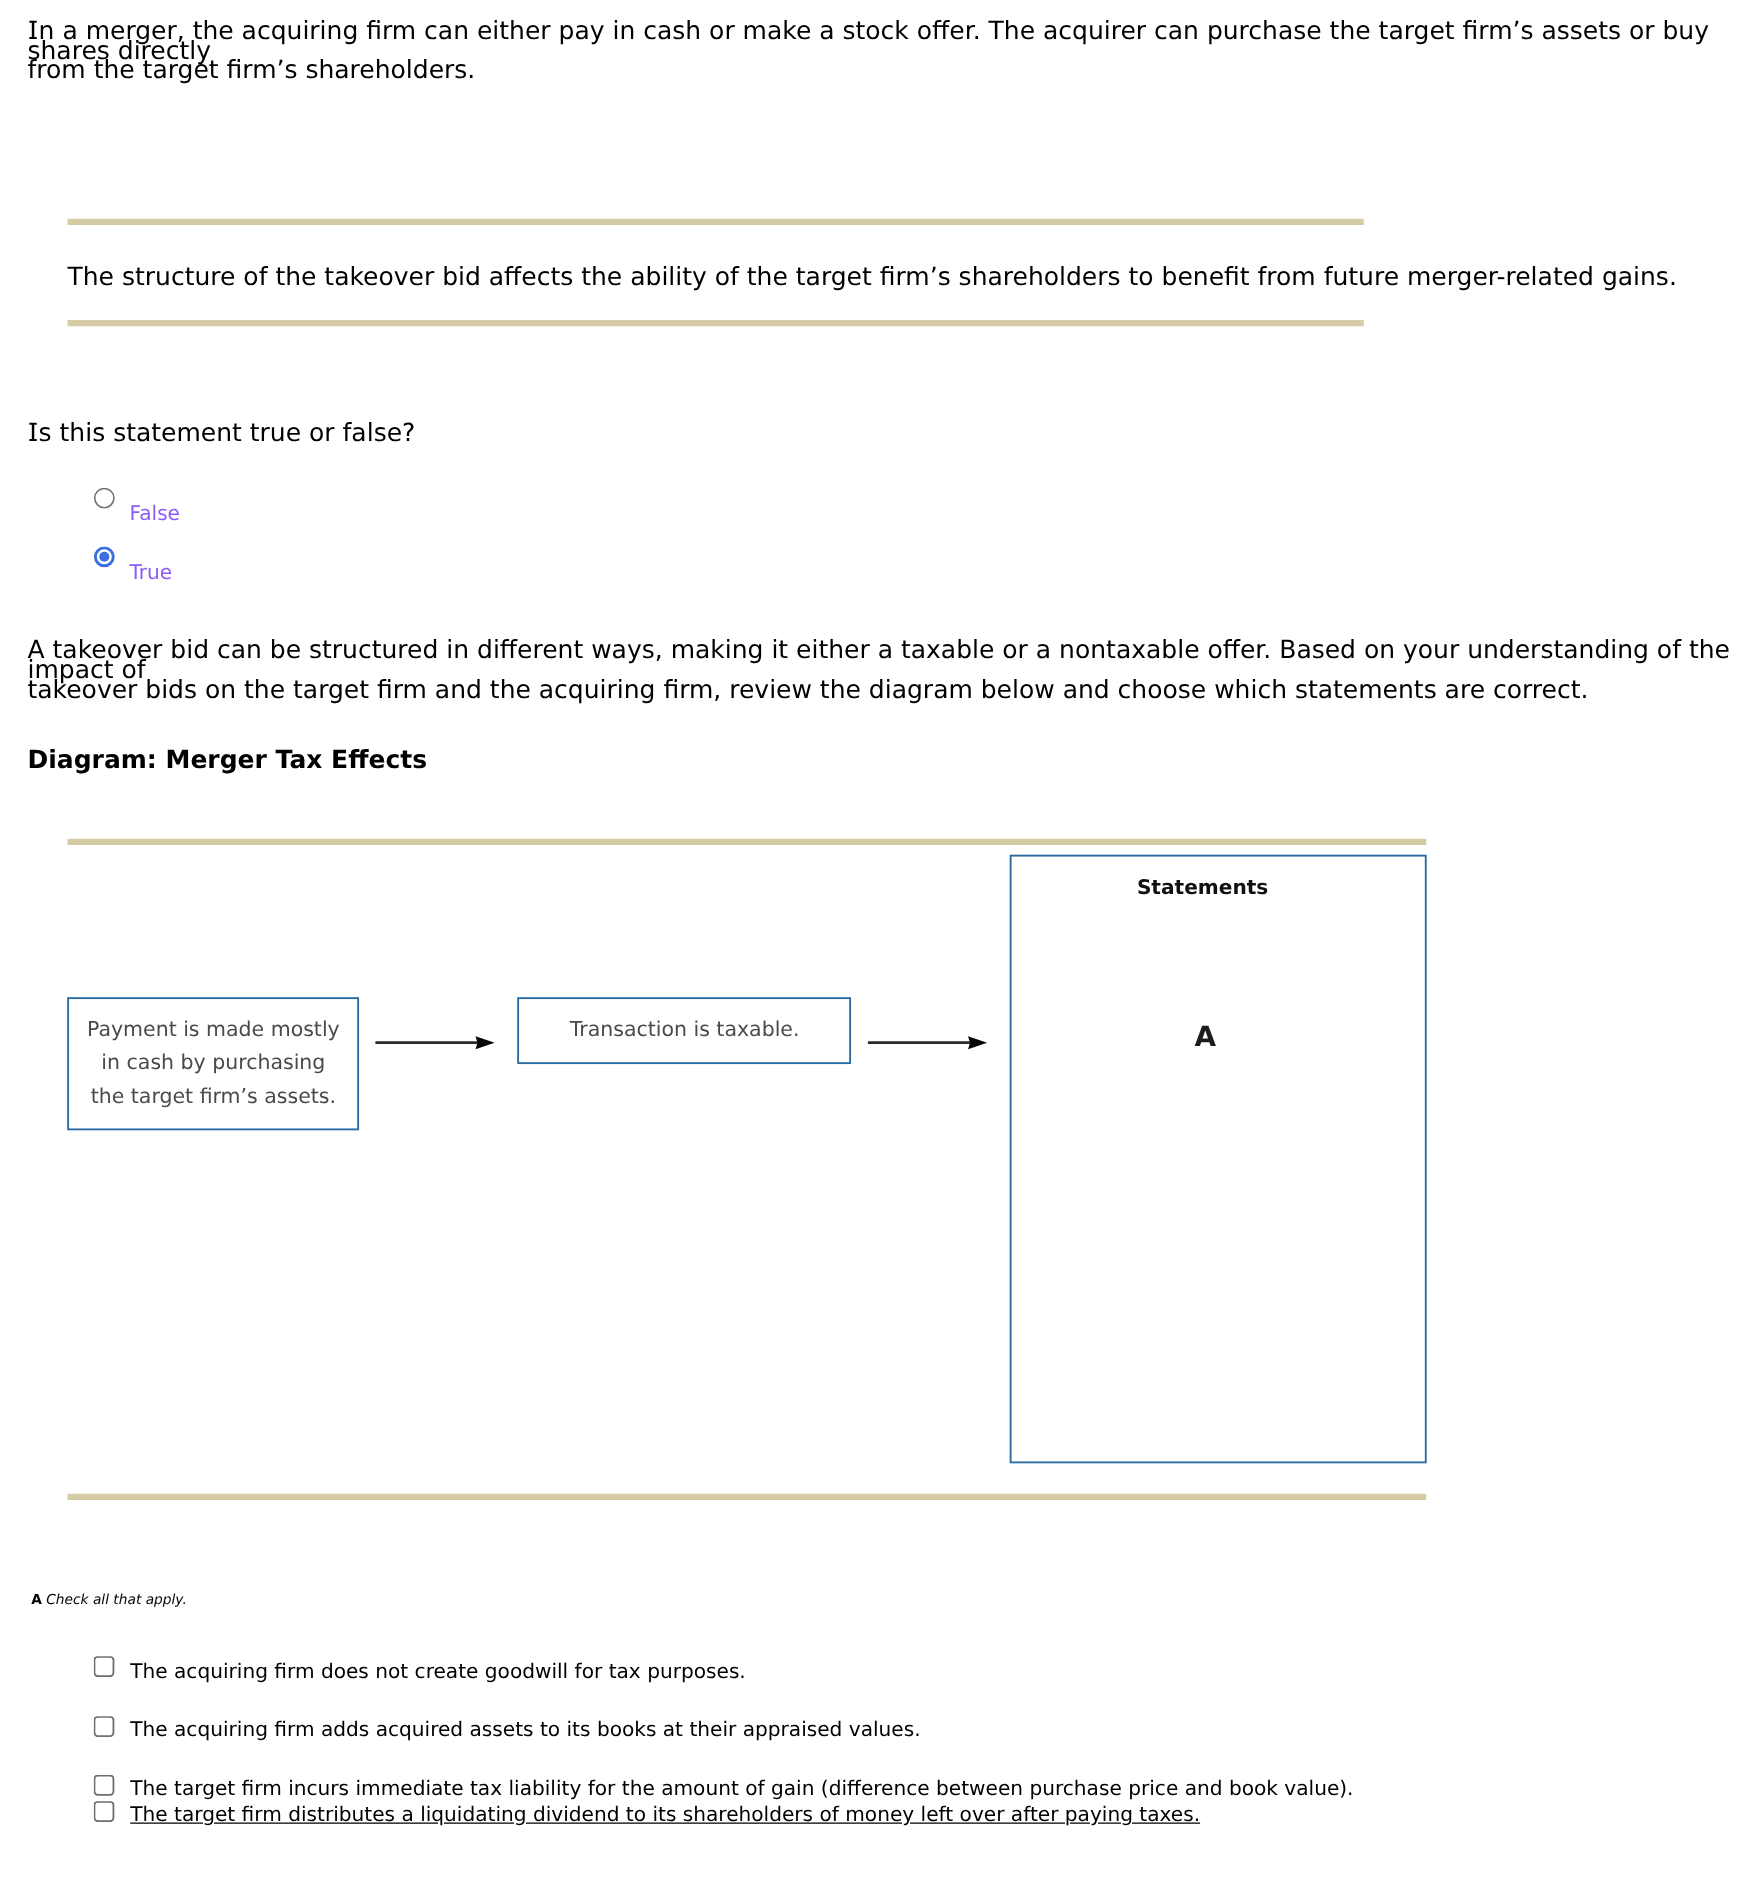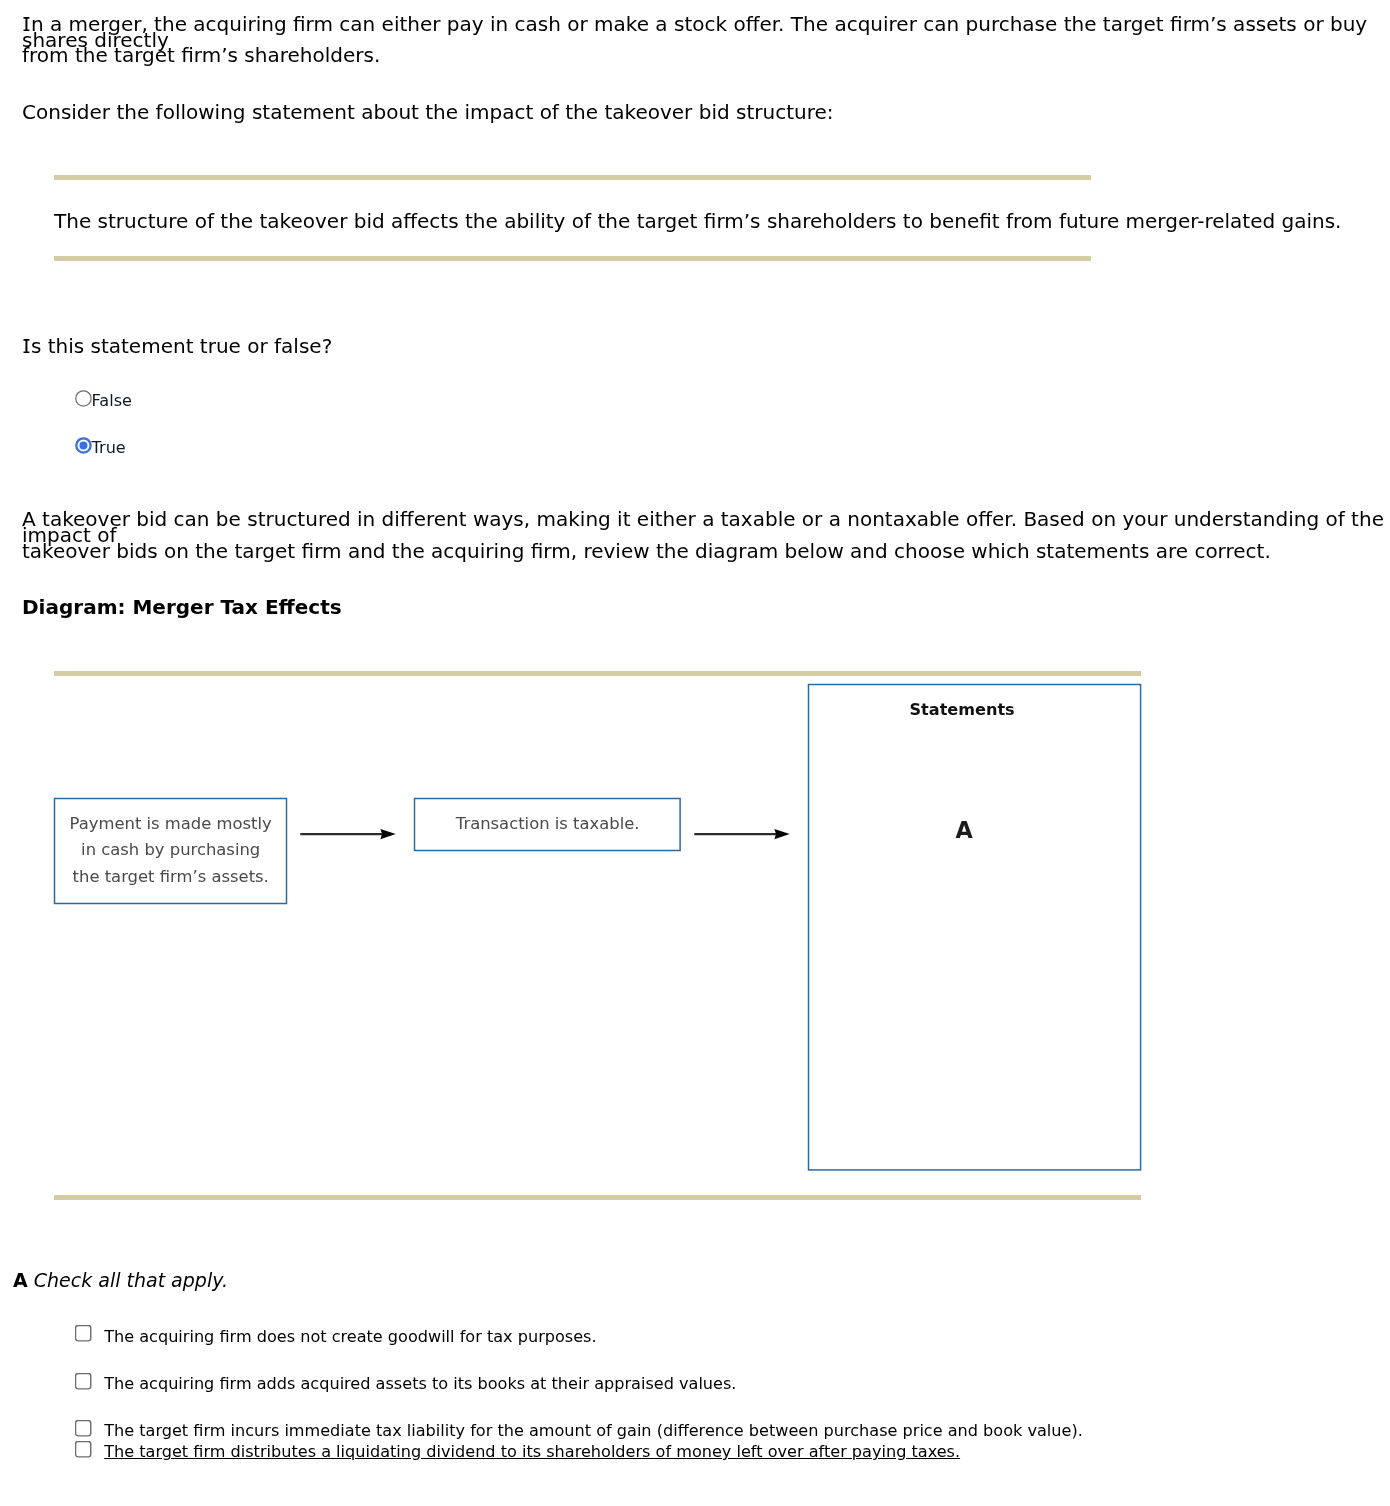--- a/index.html
+++ b/index.html
@@ -10,53 +10,52 @@
     font-size:16px; color:#000000;
   }
   .page { position:relative; width:1390px; height:1506px; background:#fff; }
   .alt-i { font-feature-settings:'salt' 1; }
 
   .line { position:absolute; left:22px; font-size:20px; line-height:16px; color:#000; }
   .rule { position:absolute; height:5.3px; background:#d5cba4; }
 
   .opt { position:absolute; display:flex; align-items:center; }
   .radio { width:17px; height:17px; flex:0 0 auto; display:block; }
-  .opt-label { margin-left:0; font-size:16.1px; color:#0f172a; line-height:16px; position:relative; top:3px; }
+  .opt-label { margin-left:12px; font-size:16.1px; color:#8b5cf6; line-height:16px; position:relative; top:13px; }
 
   .dbox { position:absolute; }
   .dbox-frame { position:absolute; left:0; top:0; overflow:visible; }
   .dbox-text {
     position:absolute; left:0; right:0; text-align:center;
     color:#4a4a4a; font-size:16.4px; line-height:26.8px;
   }
   .arrow { position:absolute; }
   .sbox-title {
     position:absolute; font-size:16.1px; font-weight:bold; color:#111;
     line-height:16px;
   }
   .sbox-letter {
     position:absolute; font-size:22.3px; font-weight:bold; color:#1c1c1c;
     line-height:22.3px;
   }
-  .chk-head { position:absolute; left:13px; font-size:19px; line-height:16px; }
+  .chk-head { position:absolute; left:25px; font-size:11px; line-height:16px; }
   .chk-head .bold { font-weight:bold; }
   .chk-head .ital { font-style:italic; }
   .chk-row { position:absolute; display:flex; align-items:center; }
   .checkbox { width:17px; height:17px; flex:0 0 auto; display:block; }
   .chk-label { margin-left:12px; font-size:16.1px; color:#000; line-height:16px; position:relative; top:2.8px; }
 </style>
 </head>
 <body>
 
 <div class="page">
 
   <div class="line" style="top:15.7px;"><span class="alt-i">I</span>n a merger, the acquiring firm can either pay in cash or make a stock offer. The acquirer can purchase the target firm’s assets or buy shares directly</div>
   <div class="line" style="top:47px;">from the target firm’s shareholders.</div>
 
-  <div class="line" style="top:104.3px;">Consider the following statement about the impact of the takeover bid structure:</div>
 
   <div class="rule" style="left:54px; top:174.8px; width:1037px;"></div>
   <div class="line" style="left:54px; top:212.9px;">The structure of the takeover bid affects the ability of the target firm’s shareholders to benefit from future merger-related gains.</div>
   <div class="rule" style="left:54px; top:255.9px; width:1037px;"></div>
 
   <div class="line" style="top:337.5px;"><span class="alt-i">I</span>s this statement true or false?</div>
 
   <div class="opt" style="left:74.6px; top:389.6px;">
     <svg class="radio" width="17" height="17" viewBox="0 0 17 17">
       <circle cx="8.45" cy="8.45" r="7.7" fill="#ffffff" stroke="#6e6e6e" stroke-width="1.25"></circle>

